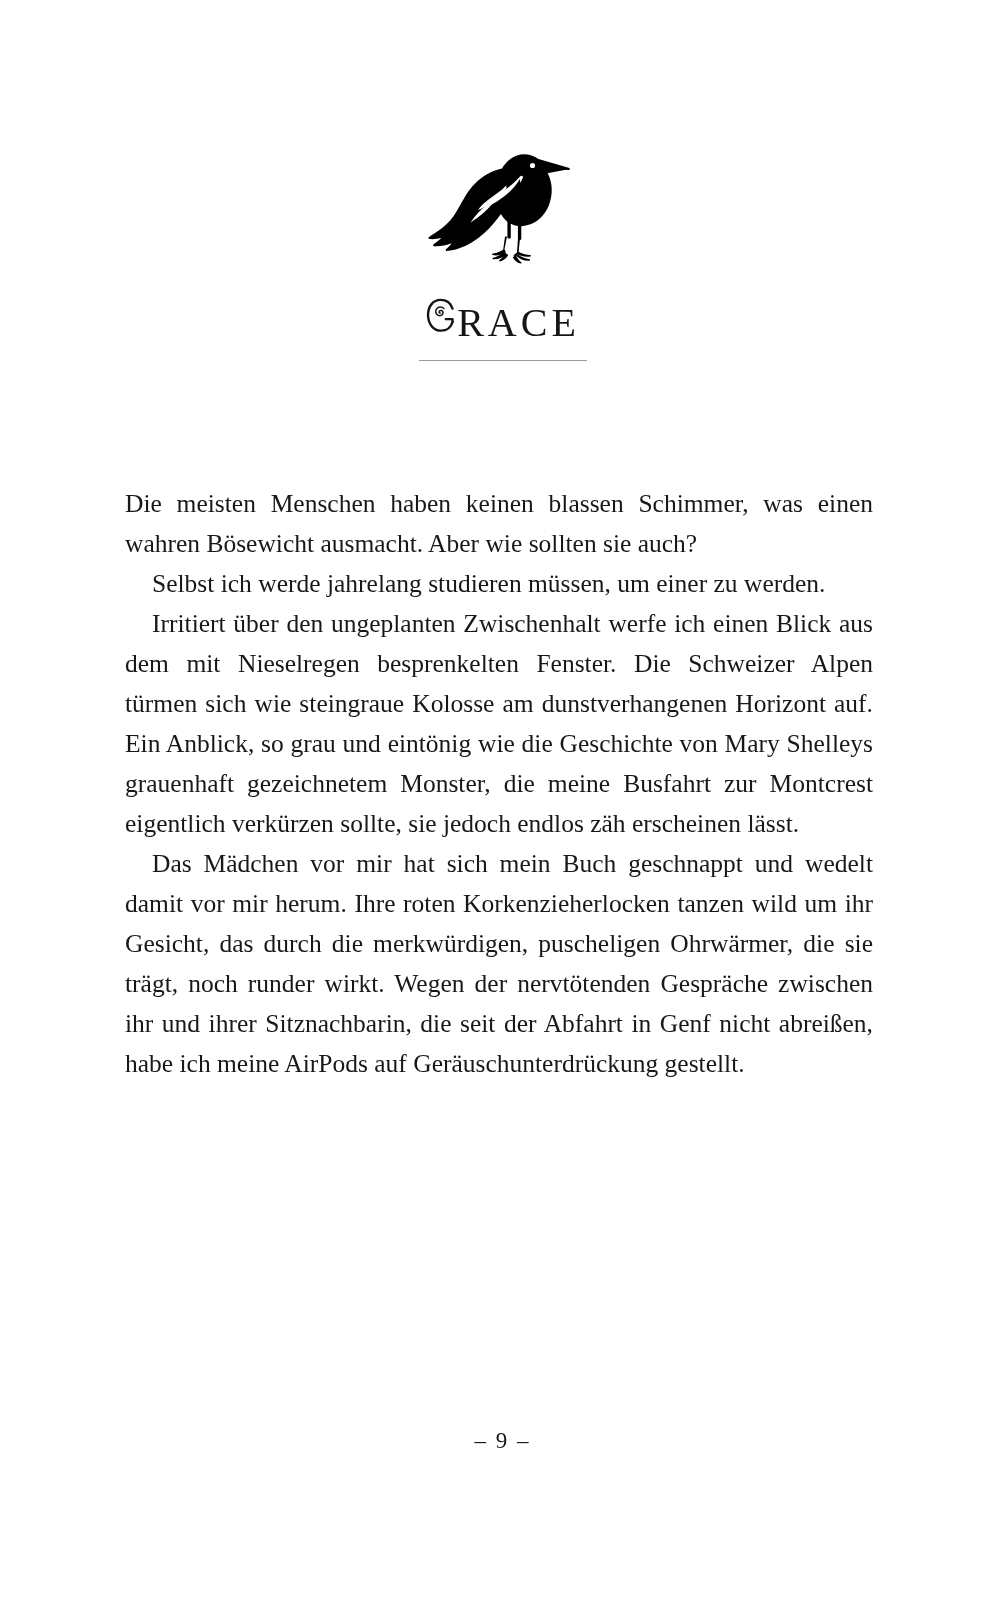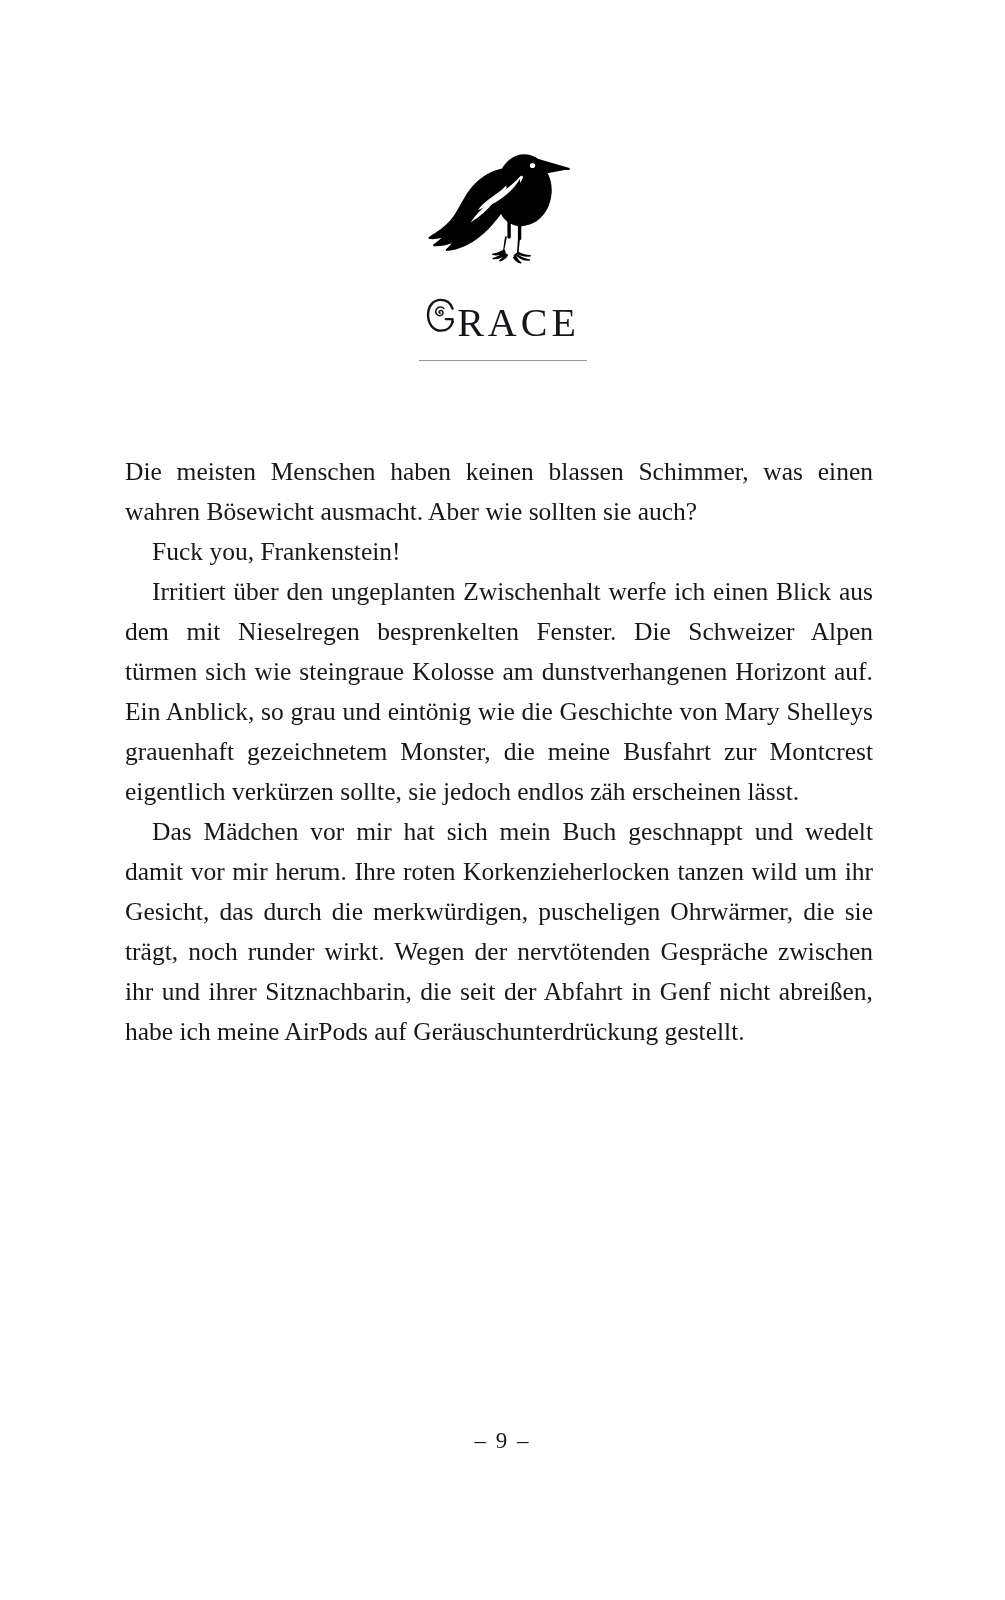--- a/index.html
+++ b/index.html
@@ -77,21 +77,21 @@
     transform: translateX(-50%);
     width: 168px;
     height: 1px;
     background: #9a9a9a;
   }
 
   
   .body-text {
     position: absolute;
     left: 125px;
-    top: 452px;
+    top: 484px;
     width: 748px;
     font-size: 25.5px;
     line-height: 40px;
     text-align: justify;
     text-justify: inter-word;
     hyphens: manual;
     color: #18181a;
   }
   .body-text p {
     margin: 0;
@@ -220,20 +220,20 @@
                    C27.5 28.5 28 31 30 31.5" stroke-width="3.2" stroke-linecap="round"></path>
         </g>
       </svg>
     </span><span class="rest">RACE</span>
   </div>
 
   <div class="title-divider"></div>
 
   <div class="body-text">
     <p>Die meisten Menschen haben keinen blassen Schimmer, was einen wahren Bösewicht ausmacht. Aber wie sollten sie auch?</p>
-    <p>Fuck you, Frankenstein!</p>
+    <p>Selbst ich werde jahrelang studieren müssen, um einer zu werden.</p>
     <p>Irritiert über den ungeplanten Zwischenhalt werfe ich einen Blick aus dem mit Nieselregen besprenkelten Fenster. Die Schweizer Alpen türmen sich wie steingraue Kolosse am dunstverhangenen Horizont auf. Ein Anblick, so grau und eintönig wie die Geschichte von Mary Shelleys grauenhaft gezeichnetem Monster, die meine Busfahrt zur Montcrest eigentlich verkürzen sollte, sie jedoch endlos zäh erscheinen lässt.</p>
     <p>Das Mädchen vor mir hat sich mein Buch geschnappt und wedelt damit vor mir herum. Ihre roten Korkenzieherlocken tanzen wild um ihr Gesicht, das durch die merkwürdigen, puscheligen Ohrwärmer, die sie trägt, noch runder wirkt. Wegen der nervtötenden Gespräche zwischen ihr und ihrer Sitznachbarin, die seit der Abfahrt in Genf nicht abreißen, habe ich meine AirPods auf Geräuschunterdrückung gestellt.</p>
   </div>
 
   <div class="page-number">– 9 –</div>
 
 </div>
 
 </body></html>

